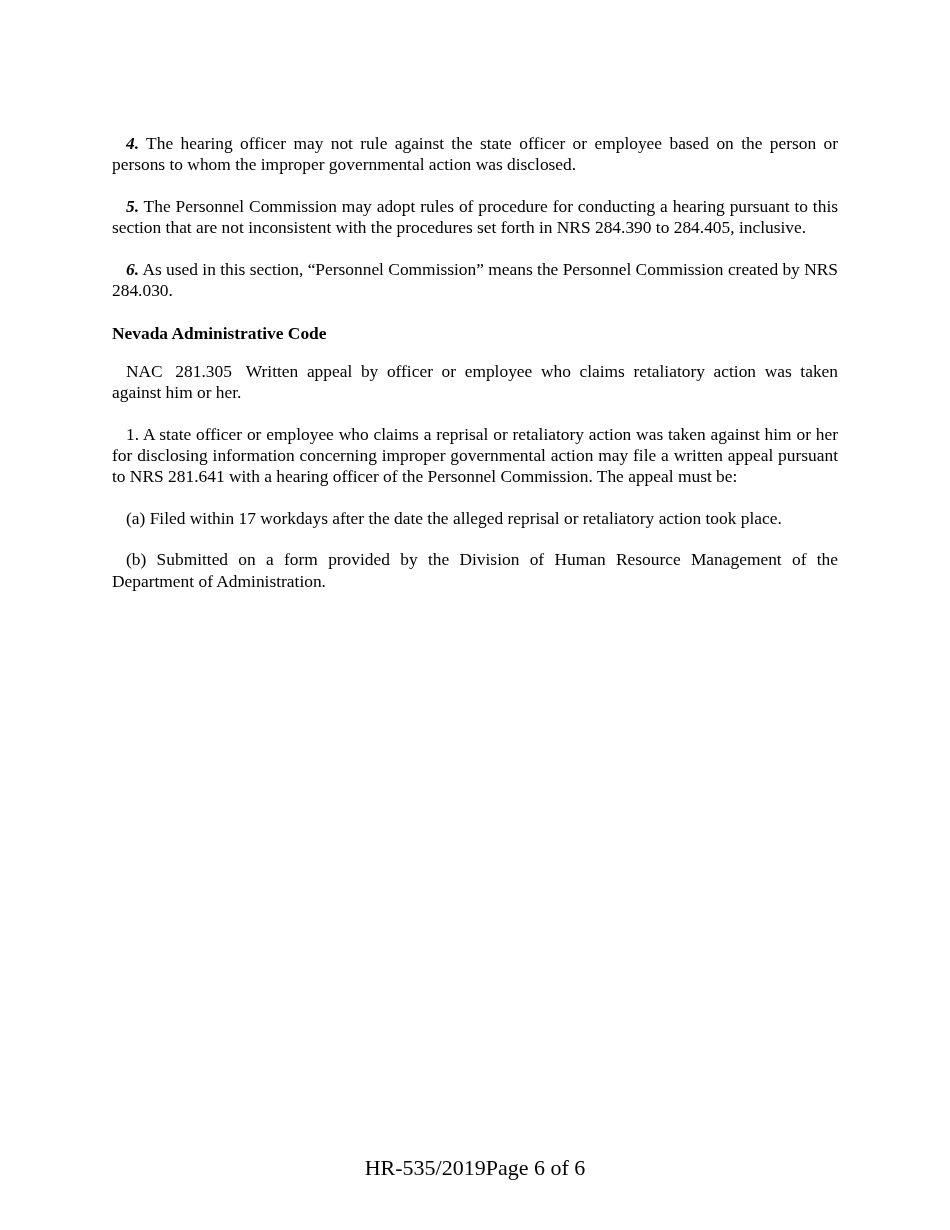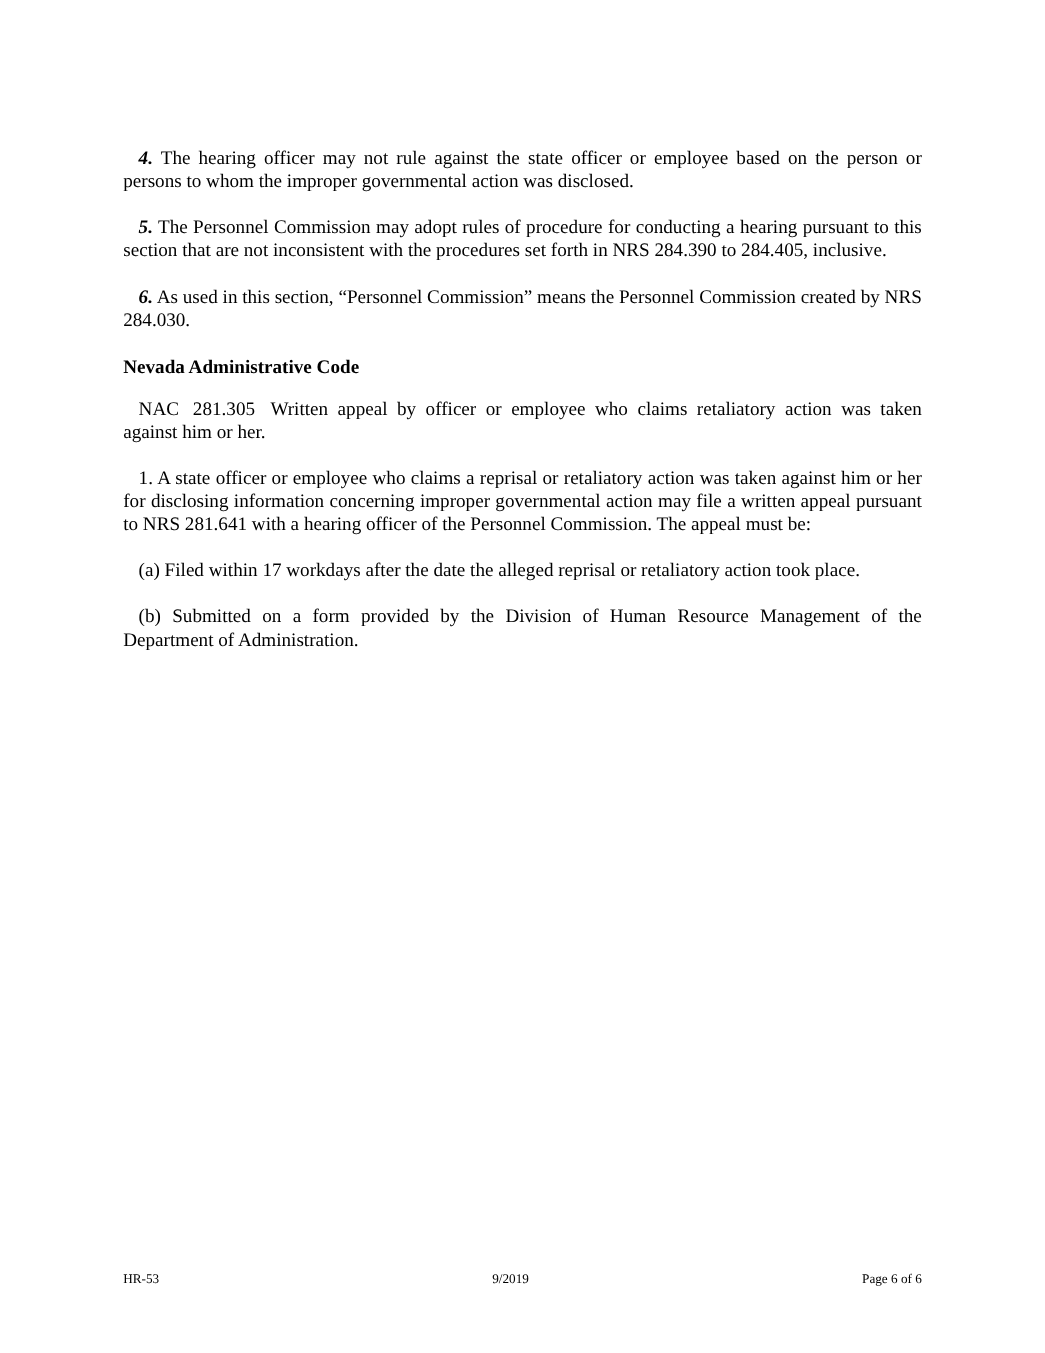--- a/index.html
+++ b/index.html
@@ -13,21 +13,21 @@
     line-height: 21.4px;
   }
   p { margin: 0; text-align: justify; }
   .indent { text-indent: 14px; margin-top: 20px; }
   .num { font-weight: bold; font-style: italic; }
   .heading { font-weight: bold; margin-top: 22px; margin-bottom: 16px; }
   .section-title { font-weight: normal; text-indent: 14px; margin-bottom: 1px; }
   .section-title .code { margin-right: 14px; word-spacing: 4px; }
   .footer {
     position: absolute; left: 112px; width: 726px; top: 1155px;
-    display: flex; justify-content: space-between; font-size: 12px;
+    display: flex; justify-content: center; font-size: 22px;
   }
 </style>
 </head>
 <body>
 
 <div class="content">
   <p class="indent"><span class="num">4.</span><span> The hearing officer may not rule against the state officer or employee based on the person or persons to whom the improper governmental action was disclosed.</span></p>
   <p class="indent"><span class="num">5.</span><span> The Personnel Commission may adopt rules of procedure for conducting a hearing pursuant to this section that are not inconsistent with the procedures set forth in NRS 284.390 to 284.405, inclusive.</span></p>
   <p class="indent"><span class="num">6.</span><span> As used in this section, “Personnel Commission” means the Personnel Commission created by NRS 284.030.</span></p>
 
@@ -35,15 +35,15 @@
 
   <p class="section-title"><span class="code">NAC 281.305</span><span>Written appeal by officer or employee who claims retaliatory action was taken against him or her.</span></p>
 
   <p class="indent">1. A state officer or employee who claims a reprisal or retaliatory action was taken against him or her for disclosing information concerning improper governmental action may file a written appeal pursuant to NRS 281.641 with a hearing officer of the Personnel Commission. The appeal must be:</p>
   <p class="indent">(a) Filed within 17 workdays after the date the alleged reprisal or retaliatory action took place.</p>
   <p class="indent">(b) Submitted on a form provided by the Division of Human Resource Management of the Department of Administration.</p>
 </div>
 
 <div class="footer">
   <span>HR-53</span>
-  <span>9/2019</span>
+  <span>5/2019</span>
   <span>Page 6 of 6</span>
 </div>
 
 </body></html>

